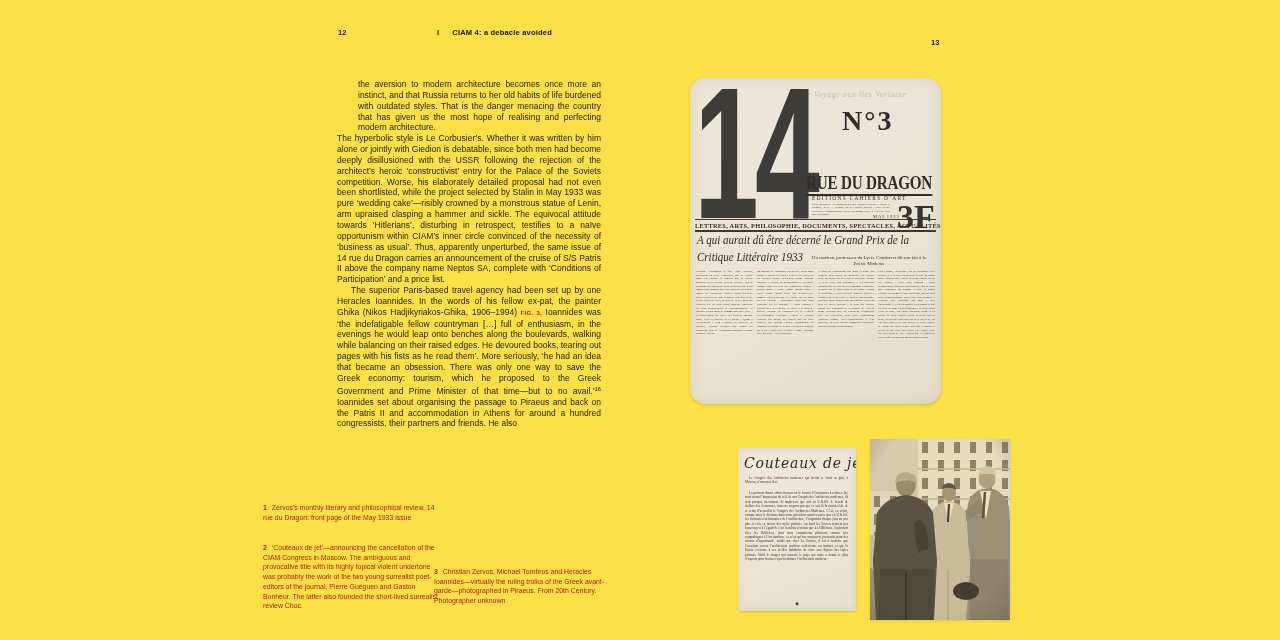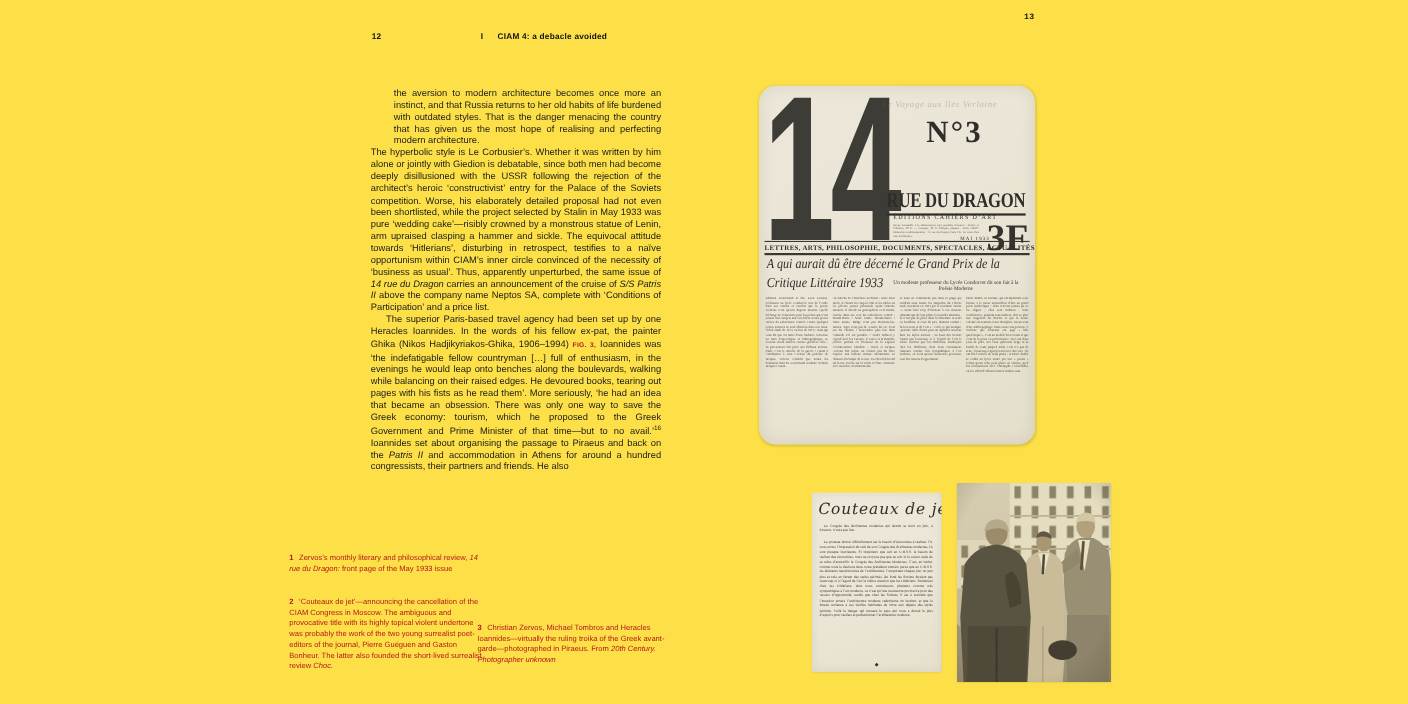--- a/index.html
+++ b/index.html
@@ -4,29 +4,29 @@
 <style>
   html,body{margin:0;padding:0;background:#ffffff;}
   #canvas{position:relative;width:1280px;height:640px;background:#fde047;overflow:hidden;
           font-family:"Liberation Sans",sans-serif;color:#1b1b1b;}
 
   
   .hdr{position:absolute;font-size:7.5px;font-weight:bold;letter-spacing:.2px;color:#111;}
   #pn-left{left:338px;top:28px;}
   #running-head{left:425px;top:28px;padding-left:12px;}
   #running-head .chap{margin-right:13px;}
-  #pn-right{left:931px;top:12px;font-family:Liberation Mono, monospace;}
+  #pn-right{left:931px;top:38px;}
 
   
   #main-text{position:absolute;left:337px;top:79px;width:264px;height:414px;overflow:hidden;
              font-size:8.5px;line-height:10.85px;text-align:justify;color:#1b1b1b;}
   #main-text .quote{margin-left:21px;}
   #main-text .para{margin:0;}
   #para2{text-indent:14px;}
-  .seg-i{font-style:italic;}
+  .seg-i{}
   .seg-red{color:#b5181e;font-weight:bold;font-size:6.1px;letter-spacing:.25px;}
   .seg-sup{font-size:5.8px;vertical-align:3.2px;}
   .seg-num{font-weight:bold;margin-right:5px;}
 
   
   .footnote{position:absolute;color:#b5181e;font-size:6.9px;line-height:9.7px;text-align:left;}
   #fn1{left:263px;top:503px;width:176px;}
   #fn2{left:263px;top:543px;width:176px;}
   #fn3{left:434px;top:567px;width:171px;}
 

